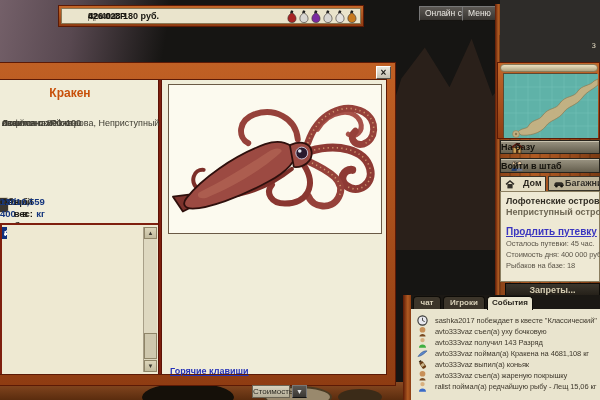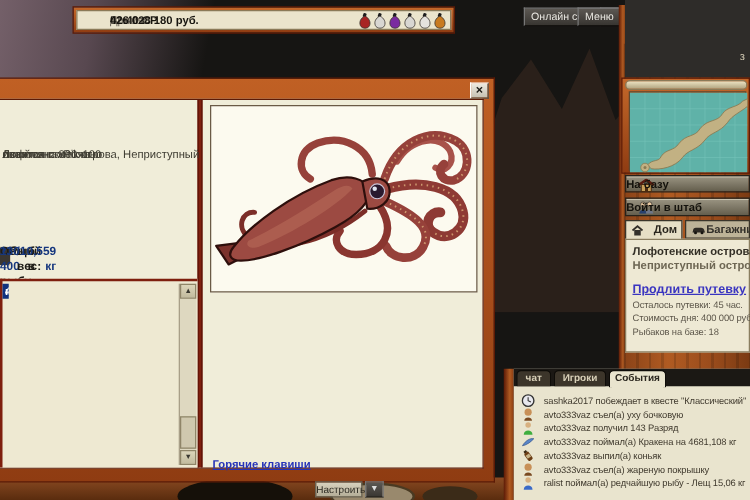--- a/index.html
+++ b/index.html
@@ -178,20 +178,21 @@
   <div class="topbtns">
     <div class="tb-btn">Онлайн сервисы</div>
     <div class="tb-btn">?</div>
     <div class="tb-btn">Меню</div>
   </div>
 
   <div class="dialog">
     <div class="dlg-close">×</div>
     <div class="dlg-content">
       <div class="divider"></div>
+      <div class="dlg-title">Кракен</div>
       <div class="dlg-info">
         <div>о поймана: Pik-100</div>
         <div>Лофотенские острова, Неприступный</div>
         <div>ов</div>
         <div>ивается с: 800 кг</div>
         <div>Ловится постоянно</div>
       </div>
       <div class="cut-btn"></div>
       <div class="cage">
         <div>
@@ -283,21 +284,21 @@
           </g>
           <path d="M30,108 C55,96 80,80 100,67 C106,63 112,62 114,66 C101,80 66,102 38,113 C32,115 27,112 30,108 Z" fill="#b86a58" opacity=".6"></path>
           <circle cx="134" cy="68" r="6" fill="#2a1a2e" stroke="#c9c2d4" stroke-width="1"></circle>
           <circle cx="132" cy="66" r="1.8" fill="#dfe5ef"></circle>
         </svg>
       </div>
       <div class="hotkeys">Горячие клавиши</div>
     </div>
   </div>
 
-  <div class="cfg-btn">Настроить</div>
+  <div class="cfg-btn">Стоимость</div>
   <div class="drop-btn">▼</div>
 
   <div class="side-edge"></div>
   <div class="side-wood"></div>
   <div class="tr-dark">
     <span class="corner-char">з</span>
   </div>
   <div class="map-frame">
     <div class="scroll-roll"></div>
     <div class="map">
@@ -349,20 +350,21 @@
     <span>Багажник</span>
   </div>
   <div class="info-panel">
     <div class="loc1">Лофотенские острова.</div>
     <div class="loc2">Неприступный остров</div>
     <div class="extend">Продлить путевку</div>
     <div class="stat st0">Осталось путевки: 45 час.</div>
     <div class="stat st1">Стоимость дня: 400 000 руб.</div>
     <div class="stat st2">Рыбаков на базе: 18</div>
   </div>
+  <div class="btn-bans">Запреты...</div>
 
   <div class="ev-wood"></div>
   <div class="ev-panel">
     <div class="ev-tabs">
       <div class="ev-tab evt-chat">чат</div>
       <div class="ev-tab evt-players">Игроки</div>
       <div class="ev-tab active evt-events">События</div>
     </div>
     <div class="ev-body">
         <div class="ev-row" style="top: 20px;">

